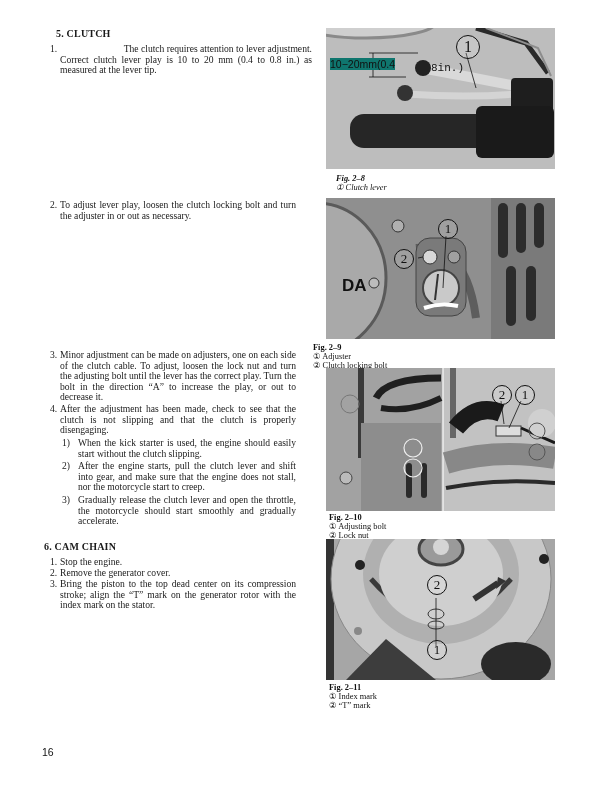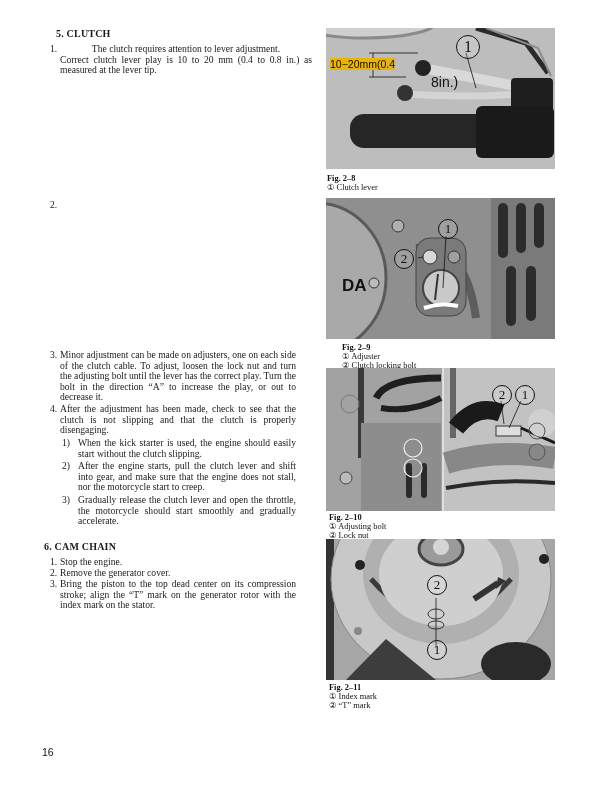--- a/index.html
+++ b/index.html
@@ -22,28 +22,29 @@
             font-size:10.5px; color:#111; }
 </style>
 </head>
 <body>
 
 <div class="abs h" style="left:44px; top:28px;padding-left:12px;">5.  CLUTCH</div>
 
 <div class="abs txt" style="left:50px; top:44px; width:262px;">
   <span class="num">1.</span>
   <div style="margin-left:10px;">
-    <span class="body" style="text-align:center;">The clutch requires attention to lever adjustment.</span>
+    <span class="body" style="text-align:right;">The clutch requires attention to lever adjustment.</span>
     <span>Correct clutch lever play is </span><b>10 to 20 mm (0.4 to 0.8 in.)</b><span> as measured at the lever tip.</span>
   </div>
 </div>
 
 <div class="abs txt" style="left:50px; top:200px; width:246px;">
   <span class="num">2.</span>
   <div style="margin-left:10px;">
+    <span class="body">To adjust lever play, loosen the clutch locking bolt and turn the adjuster in or out as necessary.</span>
   </div>
 </div>
 
 <div class="abs txt" style="left:50px; top:350px; width:246px;">
   <span class="num">3.</span>
   <div style="margin-left:10px;">
     <span class="body">Minor adjustment can be made on adjusters, one on each side of the clutch cable. To adjust, loosen the lock nut and turn the adjusting bolt until the lever has the correct play. Turn the bolt in the direction “A” to increase the play, or out to decrease it.</span>
   </div>
 </div>
 
@@ -105,25 +106,25 @@
     <circle cx="97" cy="40" r="8" fill="#222"></circle>
     <circle cx="79" cy="65" r="8" fill="#333"></circle>
     <rect x="185" y="50" width="42" height="40" fill="#1e1e1e" rx="4"></rect>
     <rect x="24" y="86" width="180" height="34" rx="14" fill="#262626"></rect>
     <rect x="150" y="78" width="78" height="52" rx="6" fill="#1a1a1a"></rect>
     <line x1="43" y1="25" x2="92" y2="25" stroke="#111" stroke-width="0.8"></line>
     <line x1="43" y1="49" x2="80" y2="49" stroke="#111" stroke-width="0.8"></line>
     <line x1="47" y1="25" x2="47" y2="49" stroke="#111" stroke-width="0.8"></line>
     <line x1="140" y1="25" x2="150" y2="60" stroke="#111" stroke-width="0.8"></line>
   </svg>
-  <span class="abs" style="left:4px; top:30px; font-family:'Liberation Sans',sans-serif; font-size:10.5px; color:#111; background:#eab308;">10−20mm(0.4</span>
-  <span class="abs" style="left:105px; top:46px; font-family:Liberation Sans, sans-serif; font-size:14px; color:#111;">8in.)</span>
+  <span class="abs" style="left:4px; top:30px; font-family:'Liberation Sans',sans-serif; font-size:10.5px; color:#111; background:#0f766e;">10−20mm(0.4</span>
+  <span class="abs" style="left:105px; top:34px; font-family:Liberation Mono, monospace; font-size:11px; color:#111;">8in.)</span>
   <span class="callout" style="left:130px; top:7px;">1</span>
 </div>
-<div class="cap" style="left:327px; top:174px;">
+<div class="cap" style="left:336px; top:174px;font-style:italic;">
   <div class="figno">Fig. 2–8</div>
   <div>① Clutch lever</div>
 </div>
 
 <div class="fig" style="left:326px; top:198px; width:229px; height:141px; background:#8c8c8c;">
   <svg width="229" height="141" viewBox="0 0 229 141">
     <rect x="0" y="0" width="229" height="141" fill="#8f8f8f"></rect>
     <ellipse cx="-10" cy="80" rx="70" ry="75" fill="#a9a9a9" stroke="#5a5a5a" stroke-width="3"></ellipse>
     <rect x="165" y="0" width="64" height="141" fill="#7a7a7a"></rect>
     <rect x="172" y="5" width="10" height="55" rx="5" fill="#2c2c2c"></rect>
@@ -140,21 +141,21 @@
     <circle cx="48" cy="85" r="5" fill="#bcbcbc" stroke="#333" stroke-width="1"></circle>
     <circle cx="72" cy="28" r="6" fill="#b0b0b0" stroke="#333" stroke-width="1"></circle>
     <path d="M98 110 Q115 104 132 108" stroke="#fff" stroke-width="4" fill="none"></path>
     <line x1="92" y1="60" x2="97" y2="59" stroke="#111" stroke-width="0.8"></line>
     <line x1="120" y1="38" x2="117" y2="90" stroke="#111" stroke-width="0.8"></line>
   </svg>
   <span class="abs" style="left:16px; top:78px; font-family:'Liberation Sans',sans-serif; font-weight:bold; font-size:17px; color:#111;">DA</span>
   <span class="callout sm" style="left:112px; top:21px;">1</span>
   <span class="callout sm" style="left:68px; top:51px;">2</span>
 </div>
-<div class="cap" style="left:342px; top:343px;">
+<div class="cap" style="left:313px; top:343px;">
   <div class="figno">Fig. 2–9</div>
   <div>① Adjuster</div>
   <div>② Clutch locking bolt</div>
 </div>
 
 <div class="fig" style="left:326px; top:368px; width:229px; height:143px; background:#a5a5a5;">
   <svg width="229" height="143" viewBox="0 0 229 143">
     <rect x="0" y="0" width="117" height="143" fill="#a2a2a2"></rect>
     <rect x="117" y="0" width="112" height="143" fill="#c2c2c2"></rect>
     <line x1="117" y1="0" x2="117" y2="143" stroke="#eee" stroke-width="1.5"></line>

